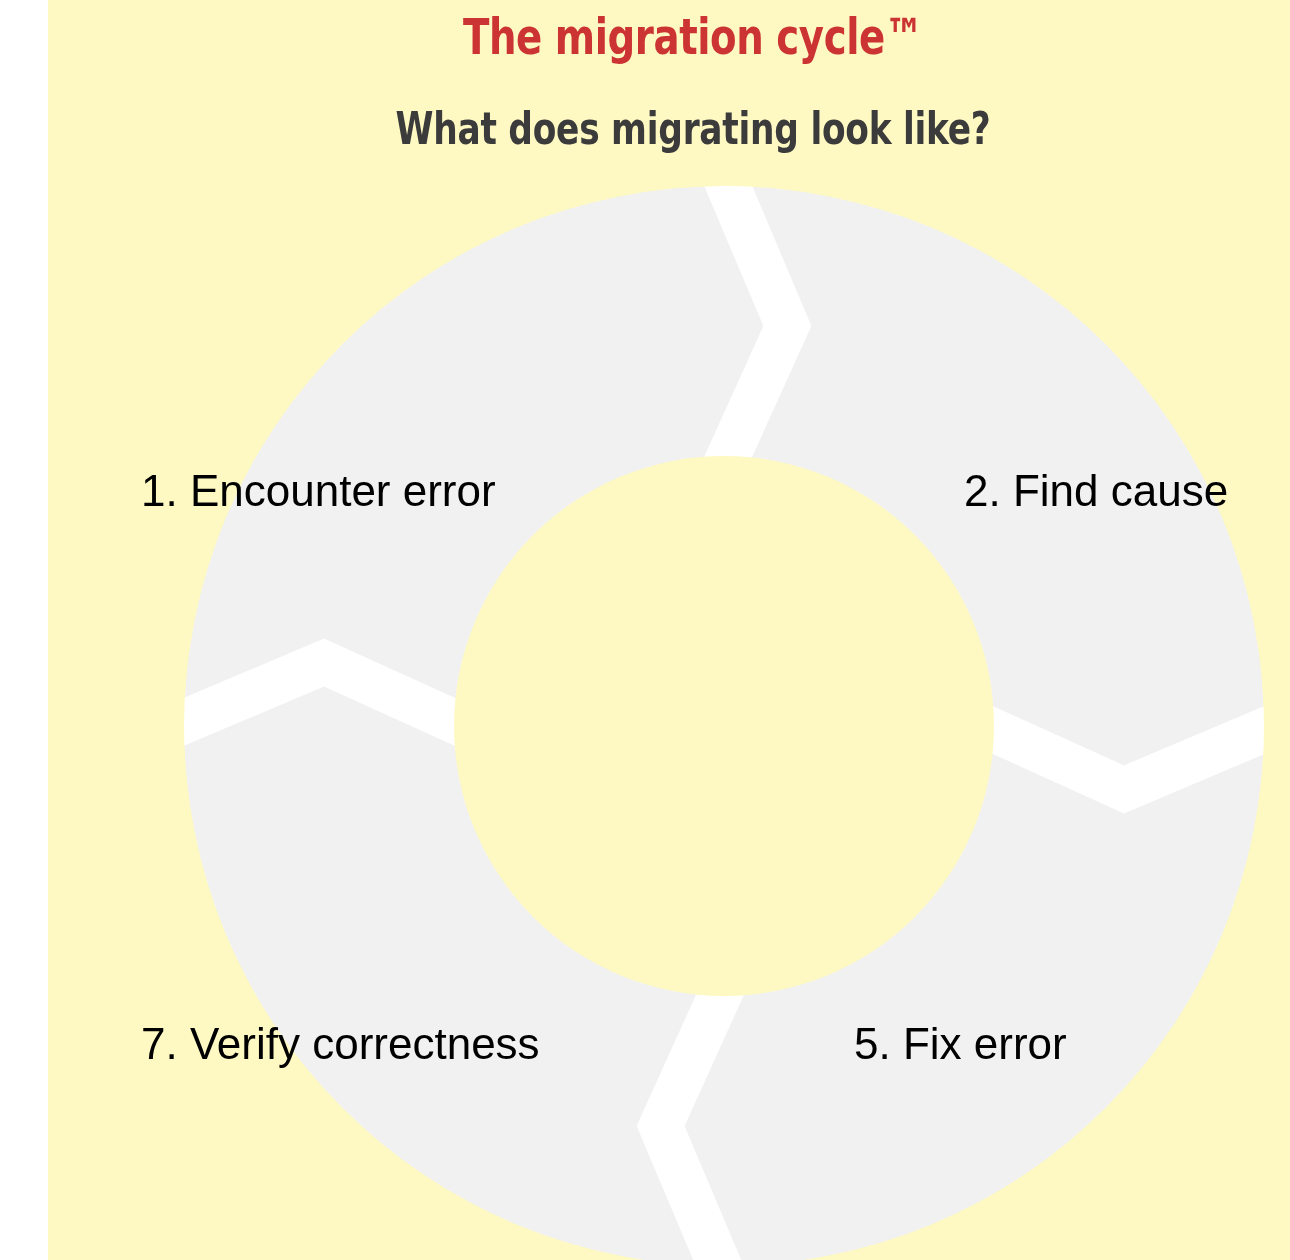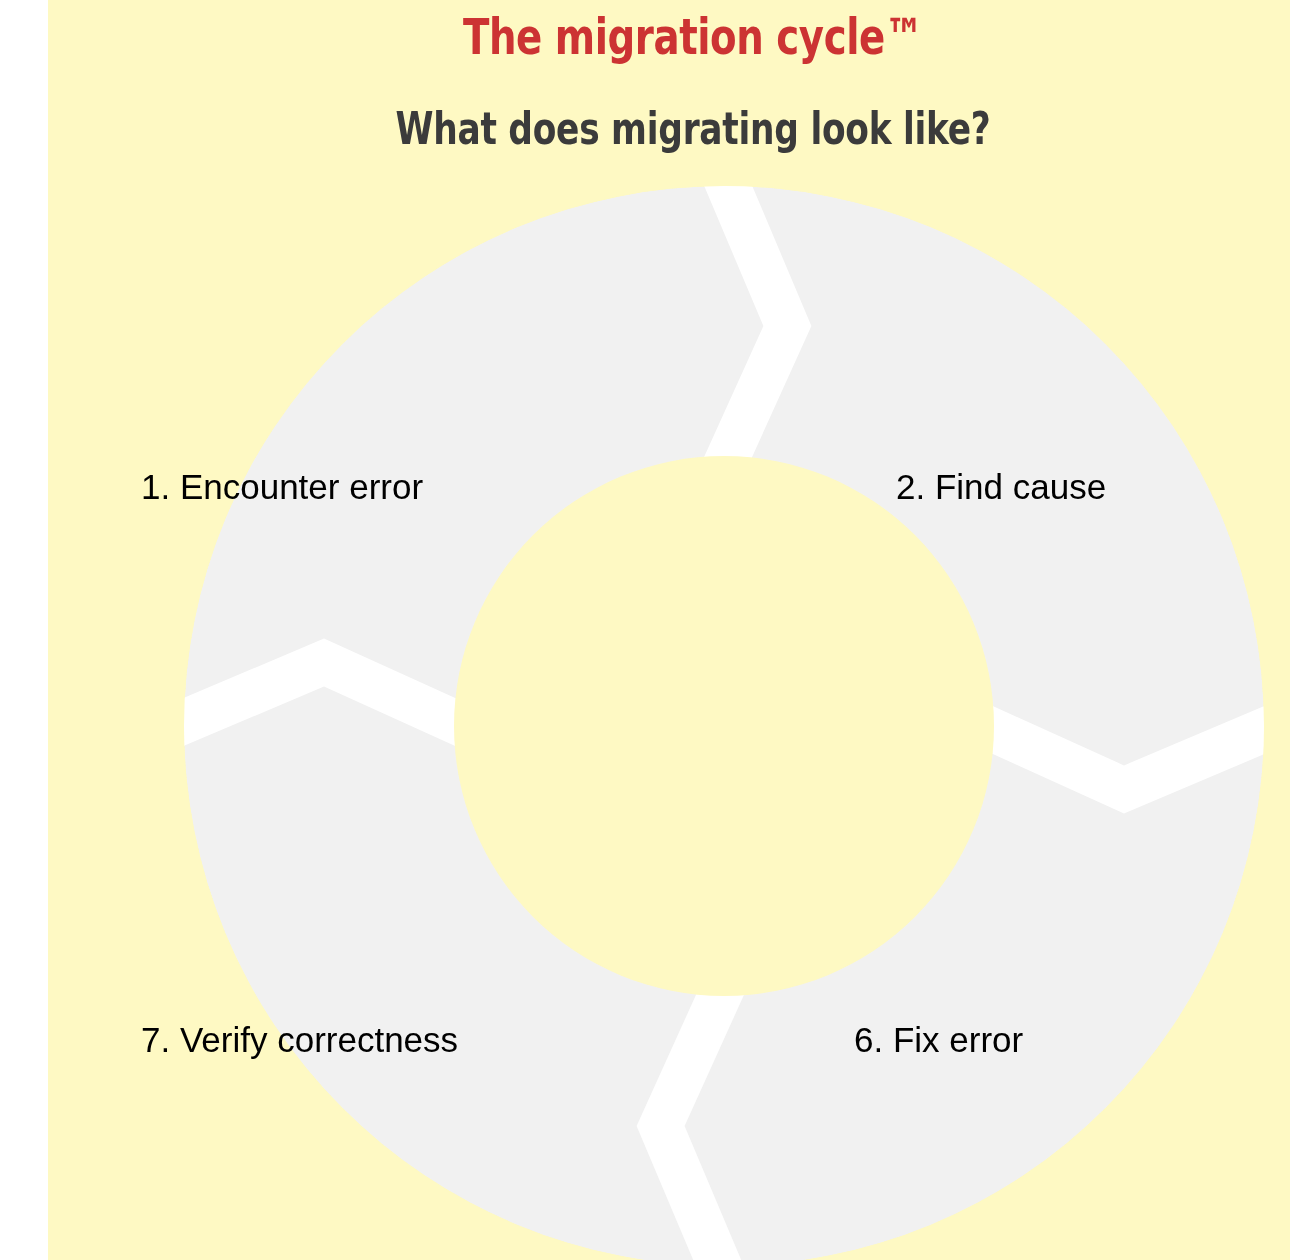--- a/index.html
+++ b/index.html
@@ -64,28 +64,28 @@
   #cycle-svg {
     position: absolute;
     left: 0;
     top: 0;
   }
 
   
   .step-label {
     position: absolute;
     font-family: "Liberation Sans", sans-serif;
-    font-size: 35px;
+    font-size: 44px;
     font-weight: normal;
     color: #000000;
     line-height: 1.0;
     white-space: nowrap;
   }
   #label-step-1 { left: 93px;  top: 469px; text-align: left; }
-  #label-step-2 { left: 848px; top: 469px; text-align: left; }
+  #label-step-2 { left: 916px; top: 469px; text-align: left; }
   #label-step-3 { left: 806px; top: 1022px; text-align: left; }
   #label-step-4 { left: 93px;  top: 1022px; text-align: left; }
 </style>
 </head>
 <body>
 
 <div id="page">
 
   <div id="heading-block">
     <h1 id="title">The migration cycle™</h1>
@@ -118,17 +118,17 @@
             <polygon points="652.0,466.0 715.4,326.0 652.0,176.0 700.0,176.0 763.4,326.0 700.0,466.0" fill="#ffffff" transform="rotate(270 676 726)"></polygon>
           </g>
         </g>
       </svg>
   </div>
 
   <div class="step-label" id="label-step-1">1. Encounter error</div>
 
   <div class="step-label" id="label-step-2">2. Find cause</div>
 
-  <div class="step-label" id="label-step-3">6. Fix error</div>
+  <div class="step-label" id="label-step-3">5. Fix error</div>
 
   <div class="step-label" id="label-step-4">7. Verify correctness</div>
 
 </div>
 
 </body></html>

